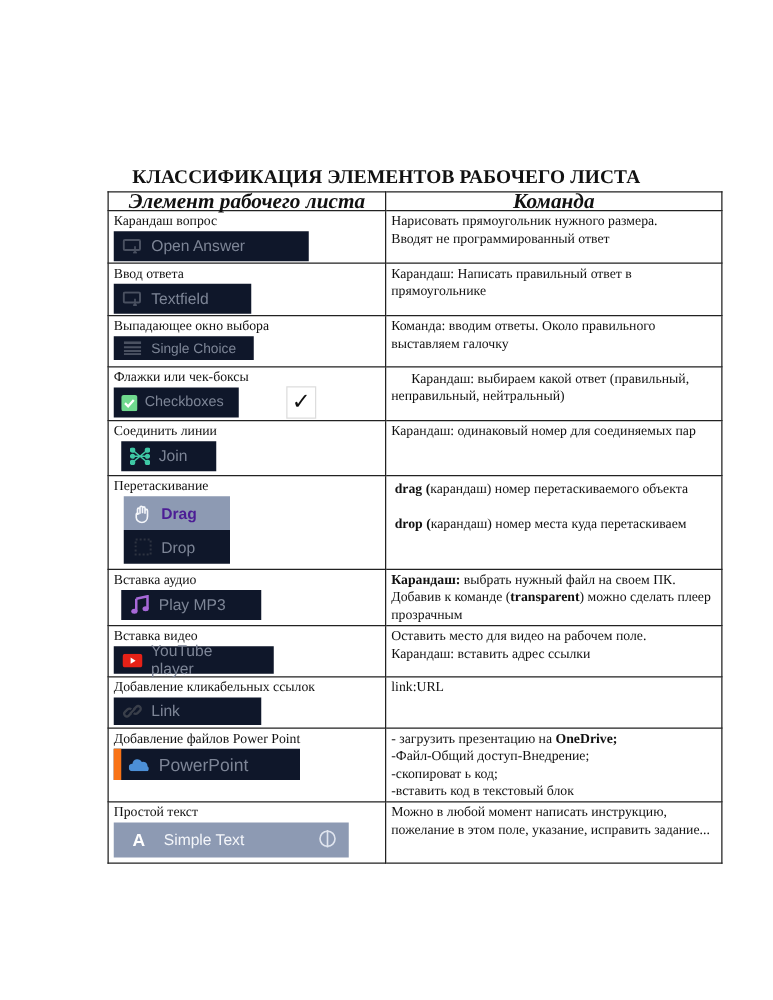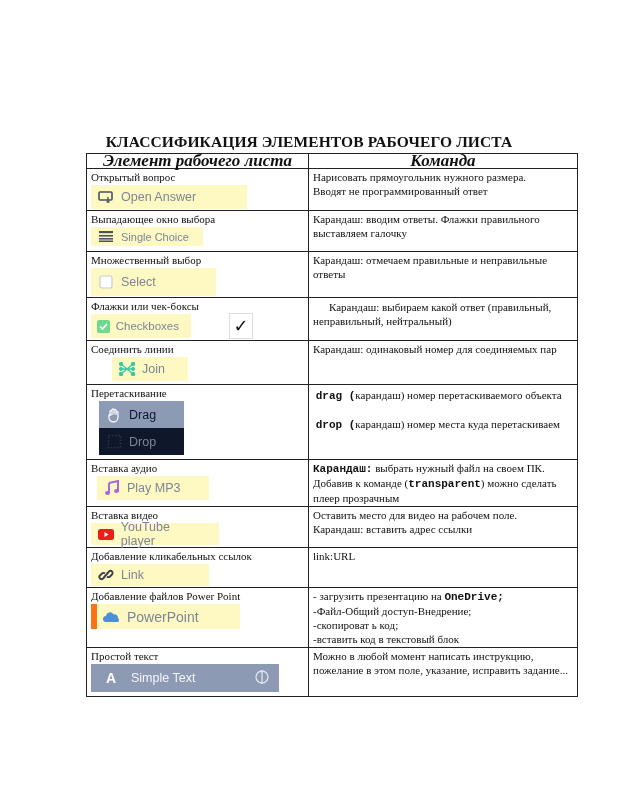--- a/index.html
+++ b/index.html
@@ -6,33 +6,33 @@
   body { width:618px; height:800px; position:relative; overflow:hidden;
          font-family:"Liberation Serif", serif; color:#111; }
   .title { position:absolute; left:0; width:618px; top:133px; text-align:center;
            font-family:"Liberation Serif", serif; font-weight:bold; font-size:15.5px; letter-spacing:0.1px; }
   table.main { position:absolute; left:86px; top:153px; width:491px; border-collapse:collapse;
                table-layout:fixed; font-size:11px; line-height:14px; }
   table.main td, table.main th { border:1.3px solid #222; vertical-align:top; padding:1px 4px 1px 4px; }
   table.main th { font-style:italic; font-weight:bold; font-size:17px; height:12px; padding:0 4px; }
   col.c1 { width:222px; } col.c2 { width:269px; }
   .lbl { display:block; }
-  .badge { display:inline-flex; align-items:center; background:#fef9c3; color:#7d8596;
+  .badge { display:inline-flex; align-items:center; background:#0f172a; color:#7d8596;
            font-family:"Liberation Sans", sans-serif; font-size:12.5px; height:24px; margin-top:1px; }
   .badge .ic { display:inline-flex; width:30px; justify-content:center; align-items:center; }
   .badge .tx { padding-right:12px; }
   .r1 td { height:38px; } .r2 td { height:37px; } .r3 td { height:38px; } .r4 td { height:43px; }
   .r5 td { height:39px; } .r6 td { height:41px; } .r7 td { height:70px; } .r8 td { height:40px; }
   .r9 td { height:38px; } .r10 td { height:37px; } .r11 td { height:55px; } .r12 td { height:46px; }
   .cmd { font-size:11px; }
   .indent { padding-left:16px; display:inline-block; }
-  b { font-weight:bold;font-family:Liberation Mono, monospace; }
+  b { font-weight:bold; }
   .check-box { display:inline-flex; width:22px; height:24px; border:1px solid #ddd; align-items:center; justify-content:center;
                font-size:18px; margin-left:38px; vertical-align:top; background:#fff; color:#111; font-family:"DejaVu Sans", sans-serif; }
-  .drag { background:#8d9ab3; color:#0f172a; }
+  .drag { background:#8d9ab3; color:#4c1d95;font-weight:bold; }
   .drop { background:#0f172a; color:#7d8596; }
   .simple { background:#8d9ab3; color:#f4f6fa; width:188px; justify-content:flex-start; }
   .simple .end { margin-left:auto; padding-right:10px; font-size:15px; color:#dfe4ee; }
 </style>
 </head>
 <body>
 
 <div class="title">КЛАССИФИКАЦИЯ ЭЛЕМЕНТОВ РАБОЧЕГО ЛИСТА</div>
 
 <table class="main">
@@ -40,82 +40,83 @@
       <col class="c1">
       <col class="c2">
     </colgroup>
   <tbody>
       <tr>
     <th>Элемент рабочего листа</th>
     <th>Команда</th>
   </tr>
 
   <tr class="r1">
-    <td><span class="lbl">Открытый вопрос</span>
+    <td><span class="lbl">Карандаш вопрос</span>
       <span class="badge" style="width:156px">
         <span class="ic">
               <svg width="16" height="12" viewBox="0 0 16 12">
                 <rect x="1" y="1" width="13" height="8" rx="1" fill="none" stroke="#4a5161" stroke-width="1.6"></rect>
                 <path d="M10 6v5M8.5 11h3" stroke="#4a5161" stroke-width="1.4"></path>
               </svg>
             </span>
         <span class="tx">Open Answer</span>
           </span></td>
     <td class="cmd"><span>Нарисовать прямоугольник нужного размера.</span><br><span>Вводят не программированный ответ</span></td>
   </tr>
 
+  <tr class="r2">
+    <td><span class="lbl">Ввод ответа</span>
+      <span class="badge" style="width:110px">
+        <span class="ic">
+              <svg width="16" height="12" viewBox="0 0 16 12">
+                <rect x="1" y="1" width="13" height="8" rx="1" fill="none" stroke="#4a5161" stroke-width="1.6"></rect>
+                <path d="M10 6v5M8.5 11h3" stroke="#4a5161" stroke-width="1.4"></path>
+              </svg>
+            </span>
+        <span class="tx">Textfield</span>
+          </span></td>
+    <td class="cmd">Карандаш: Написать правильный ответ в прямоугольнике</td>
+  </tr>
 
   <tr class="r3">
     <td><span class="lbl">Выпадающее окно выбора</span>
       <span class="badge" style="width:112px;height:19px;font-size:11px">
         <span class="ic">
               <svg width="14" height="11" viewBox="0 0 14 11">
                 <rect x="0" y="0" width="14" height="2.2" fill="#4a5161"></rect>
                 <rect x="0" y="4" width="14" height="1.6" fill="#4a5161"></rect>
                 <rect x="0" y="7" width="14" height="1.6" fill="#4a5161"></rect>
                 <rect x="0" y="9.5" width="14" height="1.5" fill="#4a5161"></rect>
               </svg>
             </span>
         <span class="tx">Single Choice</span>
           </span></td>
-    <td class="cmd">Карандаш: вводим ответы. Флажки правильного выставляем галочку</td>
-  </tr>
-
-  <tr class="r4">
-    <td><span class="lbl">Множественный выбор</span>
-      <span class="badge" style="width:125px;height:28px">
-        <span class="ic">
-              <svg width="14" height="14" viewBox="0 0 14 14">
-                <rect x="1" y="1" width="12" height="12" rx="2" fill="#fff" stroke="#c8ccd4" stroke-width="1.2"></rect>
-              </svg>
-            </span>
-        <span class="tx">Select</span>
-          </span></td>
-    <td class="cmd">Карандаш: отмечаем правильные и неправильные ответы</td>
-  </tr>
+    <td class="cmd">Команда: вводим ответы. Около правильного выставляем галочку</td>
+  </tr>
+
 
   <tr class="r5">
     <td><span class="lbl">Флажки или чек-боксы</span>
       <span class="badge" style="width:100px;font-size:11.5px">
         <span class="ic">
               <svg width="13" height="13" viewBox="0 0 13 13">
                 <rect x="0" y="0" width="13" height="13" rx="2" fill="#6fd98e"></rect>
                 <path d="M3 6.5l2.5 2.5 4.5-5" fill="none" stroke="#fff" stroke-width="1.8"></path>
               </svg>
             </span>
         <span class="tx">Checkboxes</span>
           </span><span class="check-box">✓</span></td>
     <td class="cmd" style="padding-top:2px">
           <span class="indent" style="padding-left:0;text-indent:16px;display:block">Карандаш: выбираем какой ответ (правильный, неправильный, нейтральный)</span>
         </td>
   </tr>
 
   <tr class="r6">
     <td><span class="lbl">Соединить линии</span>
-      <span class="badge" style="width:76px;margin-left:21px">
+      <span class="badge" style="width:76px;margin-left:6px">
         <span class="ic">
               <svg width="16" height="14" viewBox="0 0 16 14">
                 <g stroke="#3fc8a5" stroke-width="1.3" fill="#3fc8a5">
                   <circle cx="2" cy="2" r="1.6"></circle>
                   <circle cx="14" cy="2" r="1.6"></circle>
                   <circle cx="2" cy="12" r="1.6"></circle>
                   <circle cx="14" cy="12" r="1.6"></circle>
                   <circle cx="2" cy="7" r="1.4"></circle>
                   <circle cx="14" cy="7" r="1.4"></circle>
                   <path d="M2 2L14 12M14 2L2 12M2 7h12" fill="none"></path>

